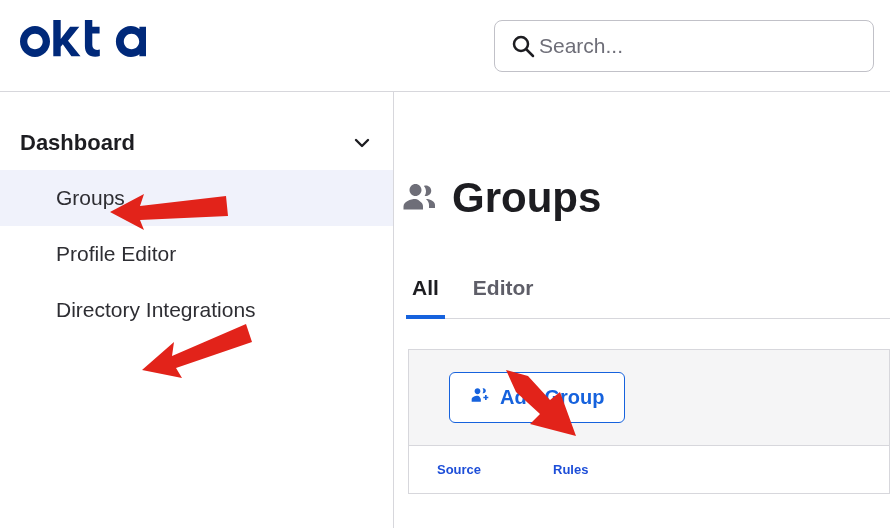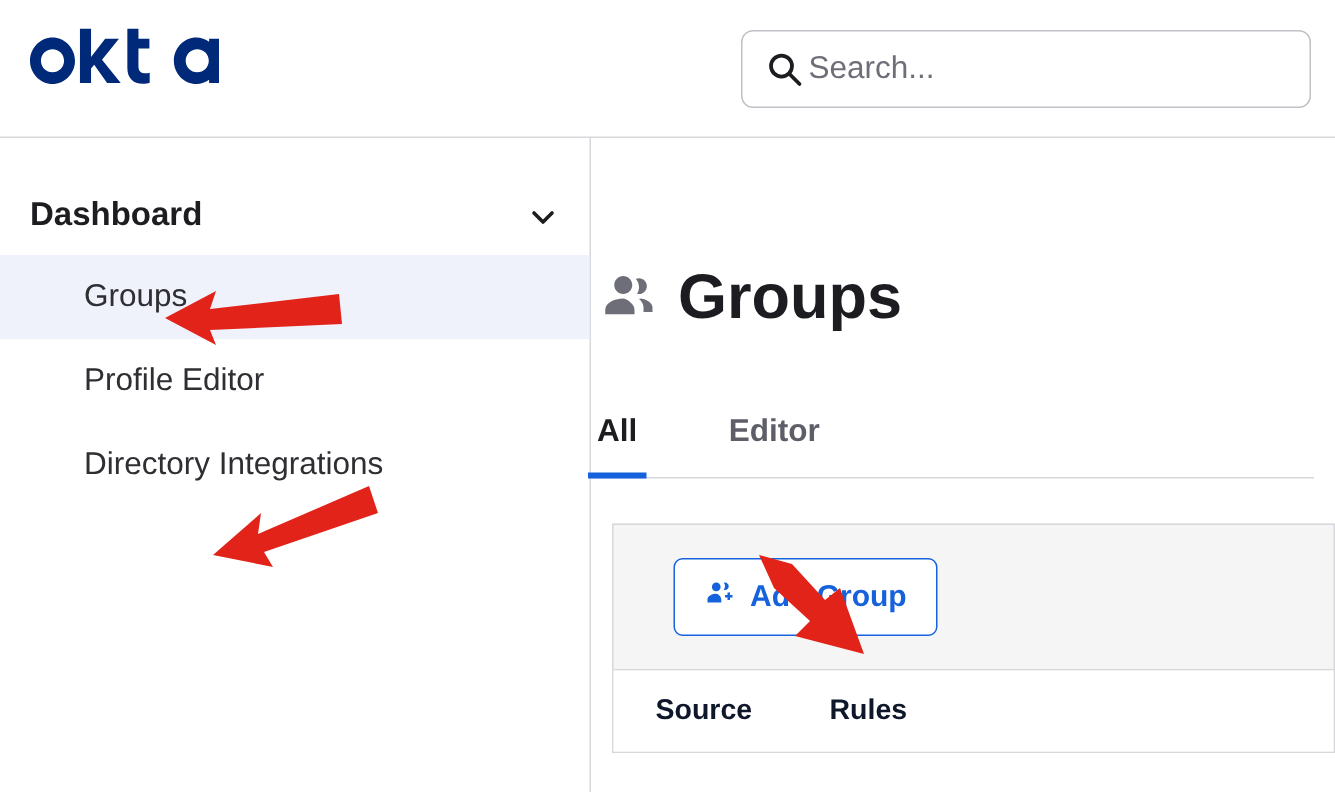--- a/index.html
+++ b/index.html
@@ -6,36 +6,36 @@
   html, body { width: 890px; height: 528px; font-family: -apple-system, "Helvetica Neue", Arial, sans-serif; color:#1d1d21; overflow:hidden; background:#fff;}
   .topbar { display:flex; align-items:center; height:92px; border-bottom:1px solid #d7d7dc; padding:0 16px; }
   .logo { color:#00297a; margin-left:4px; margin-top:-4px; }
   .search-wrap { margin-left:auto; flex:0 0 380px; }
   .search { display:flex; align-items:center; height:52px; border:1px solid #c1c1c8; border-radius:8px; padding:0 16px; background:#fff;}
   .search svg { flex:0 0 auto; }
   .search-input { border:none; outline:none; font-size:21px; color:#6e6e78; margin-left:4px; width:100%; background:transparent;}
   .search-input::placeholder { color:#6e6e78; }
   .body { display:flex; height:calc(528px - 92px); }
   .sidebar { width:394px; border-right:1px solid #d7d7dc; padding-top:24px; }
-  .nav-top { font-size:22px; font-weight:600; color:#1d1d21; padding:14px 20px; display:flex; align-items:flex-end; justify-content:space-between; cursor:pointer;}
+  .nav-top { font-size:22px; font-weight:600; color:#1d1d21; padding:14px 20px; display:flex; align-items:center; justify-content:space-between; cursor:pointer;}
   .chev { width:22px; height:22px; display:inline-flex; align-items:center; justify-content:center;}
   .sub { font-size:21px; color:#2e2e33; padding:16px 20px 16px 56px; cursor:pointer;}
   .sub.active { background:#f0f2fb; }
   .main { flex:1; padding:0 0 0 0; position:relative; }
   .page-title-row { display:flex; align-items:center; gap:14px; margin:82px 0 0 8px;}
   .page-title { font-size:42px; font-weight:700; color:#1d1d21;}
   .groups-icon { color:#6e6e78; }
-  .tabs { display:flex; gap:53px; margin:54px 0 0 0; border-bottom:1px solid #d7d7dc; width:calc(100% - 14px);}
+  .tabs { display:flex; gap:26px; margin:54px 0 0 14px; border-bottom:1px solid #d7d7dc; width:calc(100% - 14px);}
   .tab { font-size:21px; font-weight:600; color:#5e5e68; padding:0 4px 18px 4px; cursor:pointer; position:relative;}
   .tab.active { color:#1d1d21;}
   .tab.active::after { content:""; position:absolute; left:-2px; right:-2px; bottom:-1px; height:4px; background:#1662dd;}
   .panel { margin:30px 0 0 14px; border:1px solid #d7d7dc; background:#f5f5f6; width:calc(100% - 14px); }
   .panel-inner { padding:22px 22px 22px 40px; border-bottom:1px solid #d7d7dc;}
   .add-btn { display:inline-flex; align-items:center; gap:10px; border:1px solid #1662dd; color:#1662dd; background:#fff; font-size:20px; font-weight:600; padding:12px 20px; border-radius:6px; cursor:pointer;}
-  .table-head { display:flex; gap:36px; padding:16px 22px 16px 28px; font-size:19px; font-weight:700; color:#0f172a; background:#fff;}
+  .table-head { display:flex; gap:36px; padding:16px 22px 16px 28px; font-size:13px; font-weight:700; color:#1d4ed8; background:#fff;}
   .th-source { width:80px;}
   
   .arrow { position:absolute; pointer-events:none; }
 </style>
 </head>
 <body>
 
 <div class="topbar">
   <div class="logo">
     <svg width="126" height="44" viewBox="0 0 126 44">

